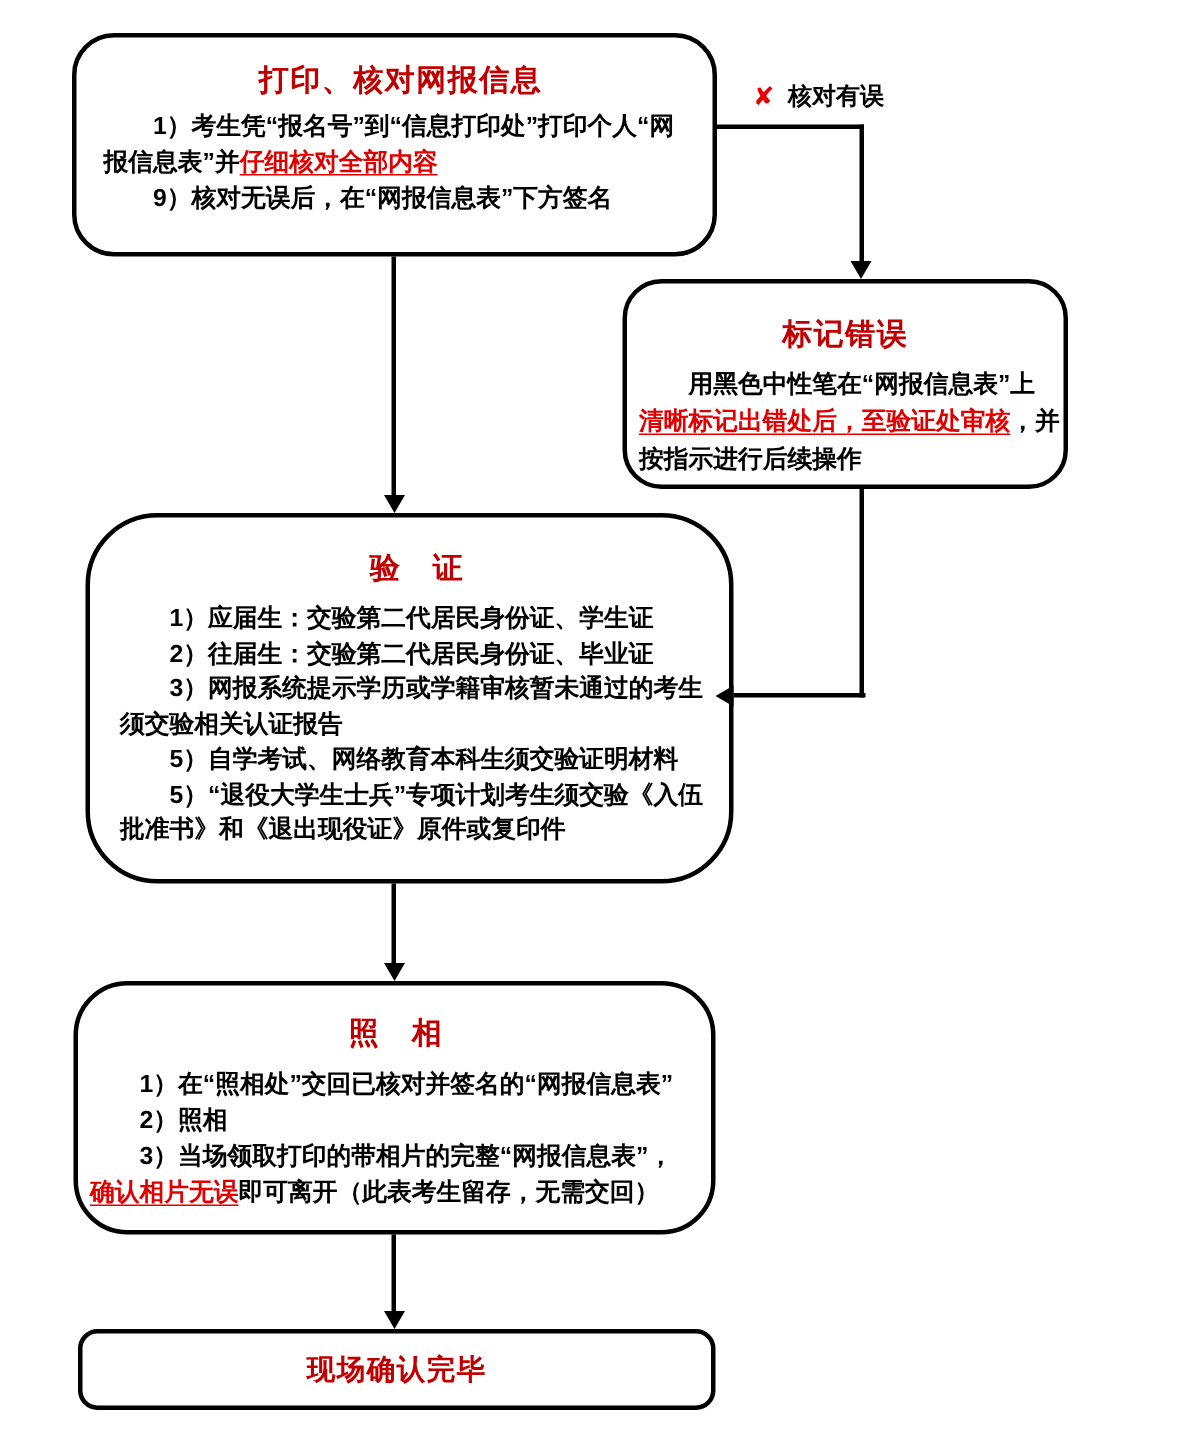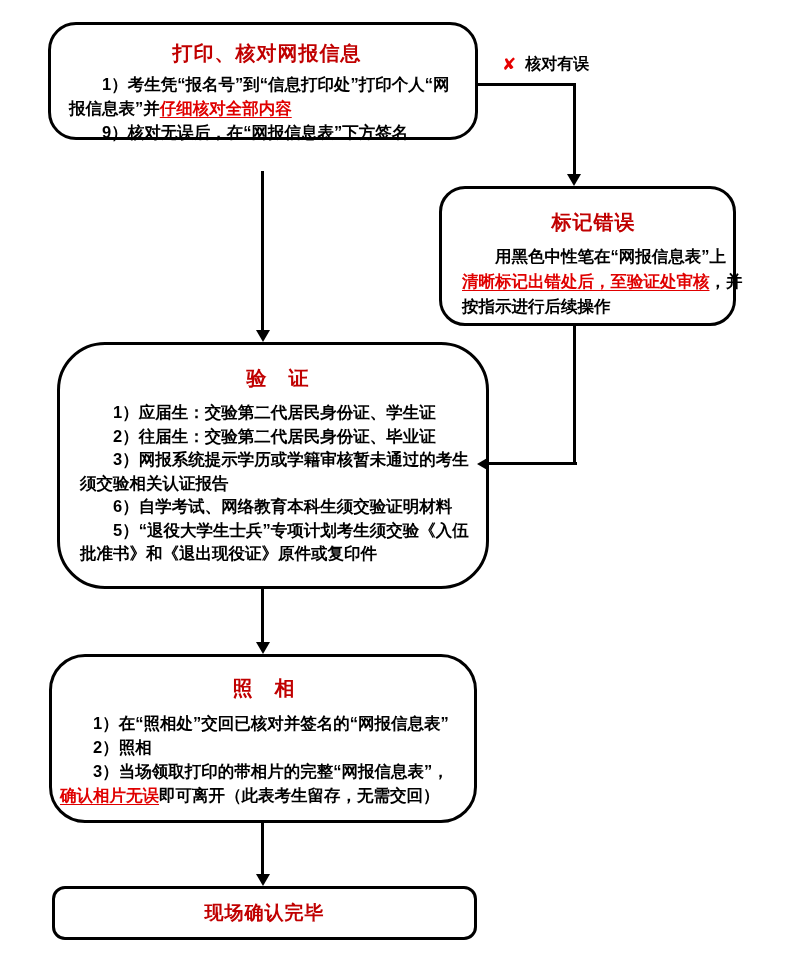--- a/index.html
+++ b/index.html
@@ -20,25 +20,25 @@
   }
   .box-title{
     text-align:center;color:var(--title-red);font-size:20px;font-weight:700;
     letter-spacing:1px;white-space:nowrap;
   }
   .tline{font-size:16.5px;white-space:nowrap;}
   .tline.indent{text-indent:2em;}
   .seg{color:var(--ink);}
   .seg-red{color:var(--hl-red);text-decoration:underline;text-underline-offset:3px;}
 
-  #box-print{left:48px;top:22px;width:430px;height:118px;border-radius:28px;padding:15px 10px 0 18px;}
+  #box-print{left:48px;top:22px;width:430px;height:149px;border-radius:28px;padding:15px 10px 0 18px;}
   #box-print .box-title{margin-bottom:5px;}
   #box-print .tline{line-height:24px;}
 
-  #box-mark{left:439px;top:186px;width:297px;height:140px;border-radius:26px;padding:20px 8px 0 20px;}
+  #box-mark{left:415px;top:186px;width:297px;height:140px;border-radius:26px;padding:20px 8px 0 8px;}
   #box-mark .box-title{margin-bottom:8px;}
   #box-mark .tline{line-height:25px;}
 
   #box-verify{left:45px;top:342px;width:432px;height:247px;border-radius:48px;padding:20px 10px 0 20px;margin-left:12px;}
   #box-verify .box-title{margin-bottom:9px;}
   #box-verify .tline{line-height:23.5px;}
 
   #box-photo{left:49px;top:654px;width:428px;height:169px;border-radius:36px;padding:18px 6px 0 8px;}
   #box-photo .box-title{margin-bottom:9px;font-family:Liberation Mono, monospace;}
   #box-photo .tline{line-height:24px;}
@@ -92,21 +92,21 @@
       </div>
   </div>
 
   <div class="box" id="box-verify">
     <div class="box-title">验　证</div>
     <div class="box-body">
         <div class="tline indent"><span class="seg">1）应届生：交验第二代居民身份证、学生证</span></div>
         <div class="tline indent"><span class="seg">2）往届生：交验第二代居民身份证、毕业证</span></div>
         <div class="tline indent"><span class="seg">3）网报系统提示学历或学籍审核暂未通过的考生</span></div>
         <div class="tline"><span class="seg">须交验相关认证报告</span></div>
-        <div class="tline indent"><span class="seg">6）自学考试、网络教育本科生须交验证明材料</span></div>
+        <div class="tline indent"><span class="seg">5）自学考试、网络教育本科生须交验证明材料</span></div>
         <div class="tline indent"><span class="seg">5）“退役大学生士兵”专项计划考生须交验《入伍</span></div>
         <div class="tline"><span class="seg">批准书》和《退出现役证》原件或复印件</span></div>
       </div>
   </div>
 
   <div class="box" id="box-photo">
     <div class="box-title">照　相</div>
     <div class="box-body">
         <div class="tline indent"><span class="seg">1）在“照相处”交回已核对并签名的“网报信息表”</span></div>
         <div class="tline indent"><span class="seg">2）照相</span></div>

